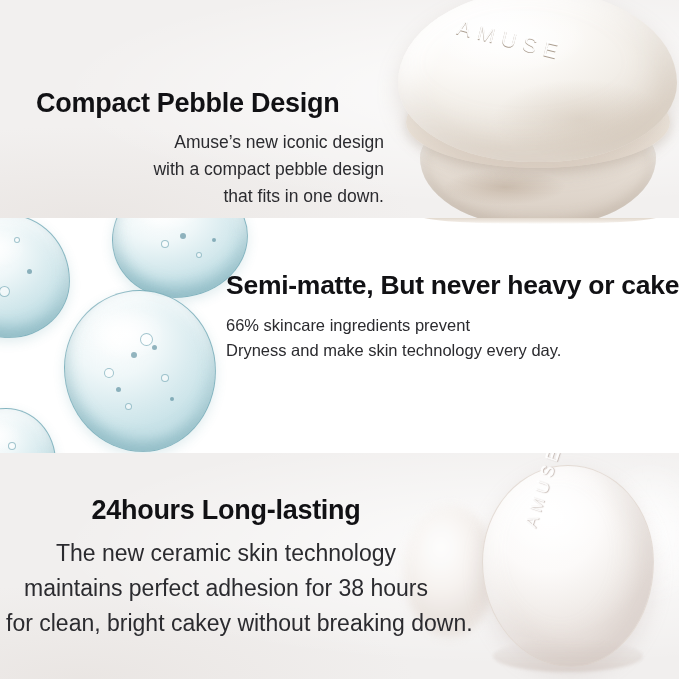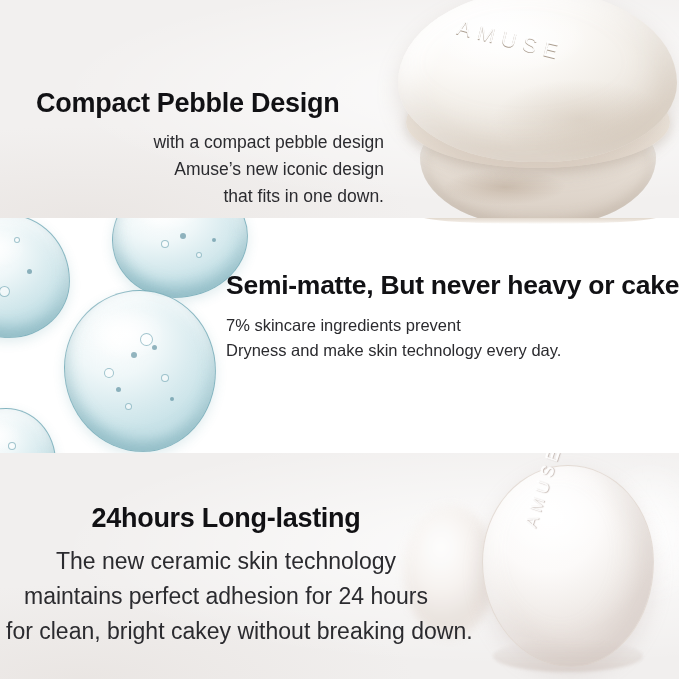--- a/index.html
+++ b/index.html
@@ -83,21 +83,21 @@
     top: 52px;
     width: 444px;
     text-align: left;
   }
   #p2-copy .headline { font-size: 26.5px; margin-bottom: 12px; }
   #p2-copy .body-copy { font-size: 16.5px; }
 
   
   #p3-copy {
     left: 6px;
-    top: 50px;
+    top: 42px;
     width: 440px;
     text-align: center;
   }
   #p3-copy .headline { font-size: 27px; margin-bottom: 10px; }
   #p3-copy .body-copy { font-size: 23px; }
 
   
   #compact-hero {
     position: absolute;
     z-index: 2;
@@ -343,22 +343,22 @@
       <div id="compact-base"></div>
       <div id="compact-rim"></div>
       <div id="compact-lid">
         <div id="compact-brand">AMUSE</div>
       </div>
     </div>
 
     <div class="copy" id="p1-copy">
       <div class="headline">Compact Pebble Design</div>
       <div class="body-copy">
+        <span class="line">Amuse’s new iconic design</span>
         <span class="line">with a compact pebble design</span>
-        <span class="line">Amuse’s new iconic design</span>
         <span class="line">that fits in one down.</span>
       </div>
     </div>
 
   </section>
 
   <section class="panel" id="panel-2">
 
     <div id="compact-sliver"></div>
 
@@ -392,41 +392,41 @@
       <span class="bubble" style="left:54%;top:34%;width:8px;height:8px;"></span>
 
     </div>
 
     <div class="copy" id="p2-copy">
       <div class="headline">
         <span class="line">Semi-matte,</span>
         <span class="line">But never heavy or cakey</span>
       </div>
       <div class="body-copy">
-        <span class="line">7% skincare ingredients prevent</span>
+        <span class="line">66% skincare ingredients prevent</span>
         <span class="line">Dryness and make skin technology every day.</span>
       </div>
     </div>
 
   </section>
 
   <section class="panel" id="panel-3">
 
     <div id="pebble-hero">
       <div id="pebble-back"></div>
       <div id="pebble-glow"></div>
       <div id="pebble-main">
         <div id="pebble-brand">AMUSE</div>
       </div>
     </div>
 
     <div class="copy" id="p3-copy">
       <div class="headline">24hours Long-lasting</div>
       <div class="body-copy">
         <span class="line">The new ceramic skin technology</span>
-        <span class="line">maintains perfect adhesion for 24 hours</span>
+        <span class="line">maintains perfect adhesion for 38 hours</span>
         <span class="line">for clean, bright cakey without breaking down.</span>
       </div>
     </div>
 
   </section>
 
 </div>
 
 </body></html>

